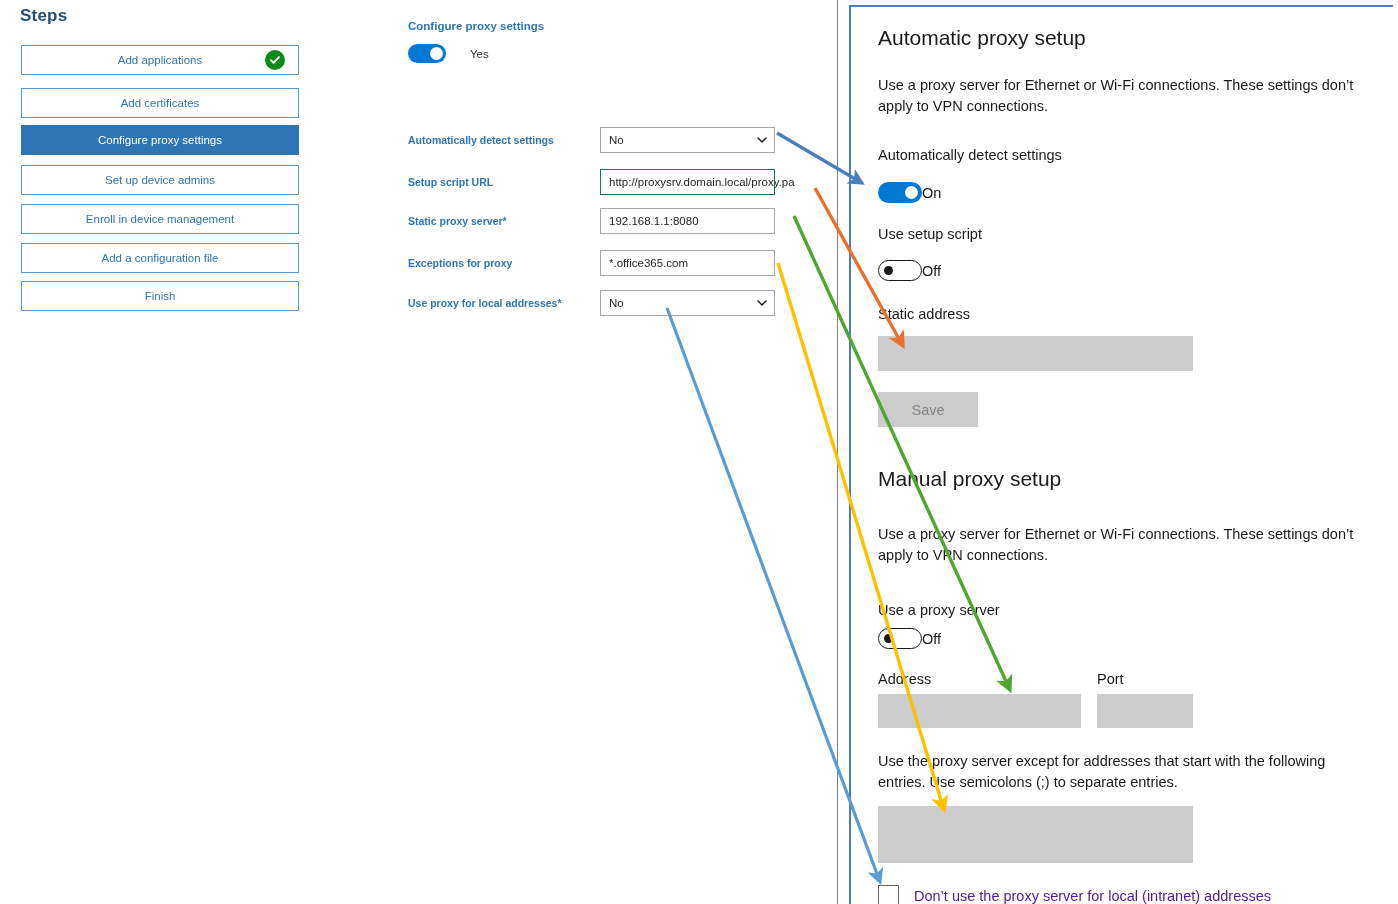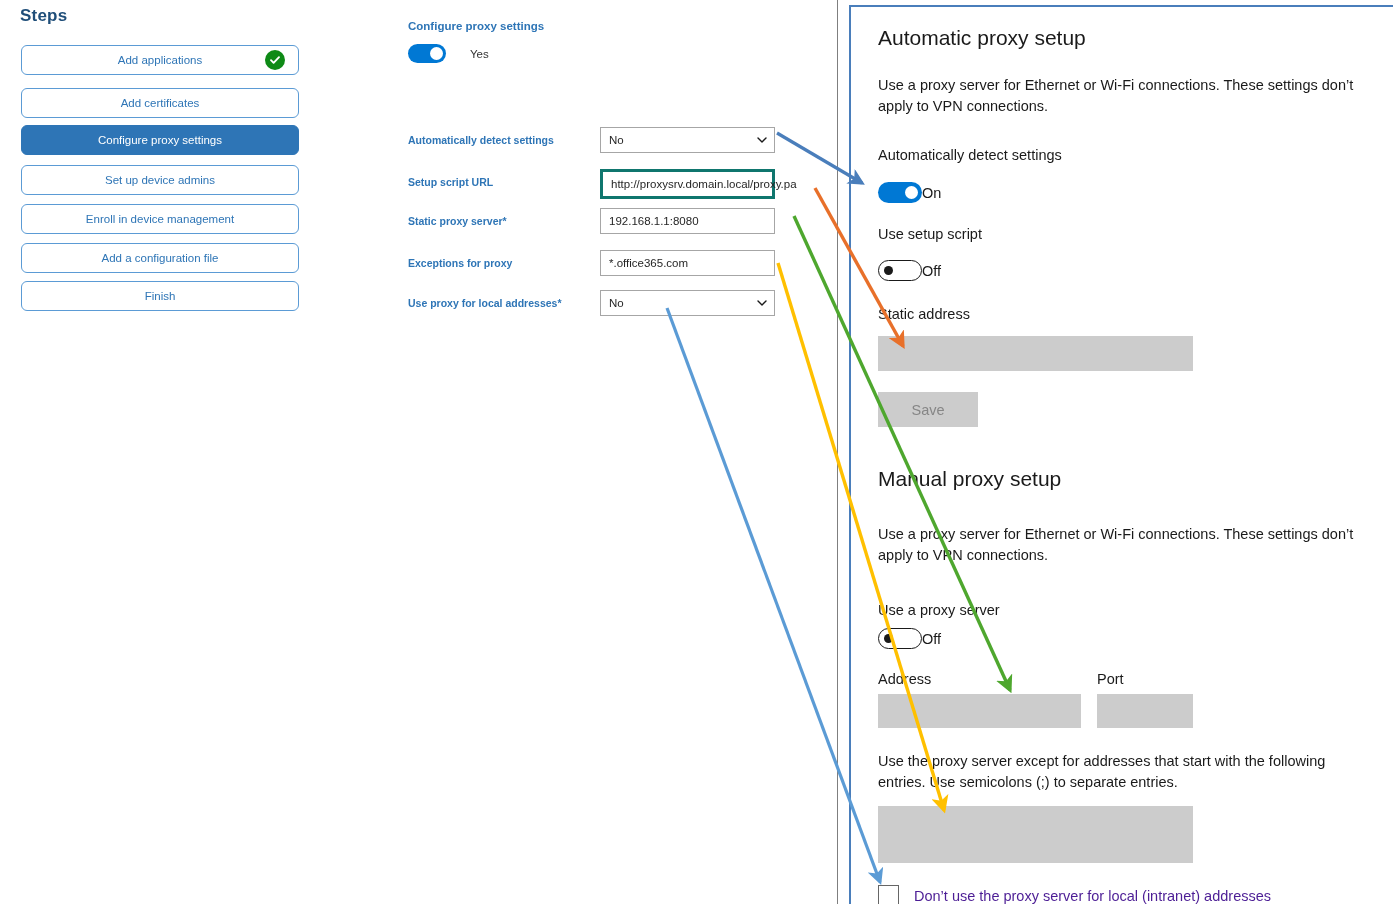--- a/index.html
+++ b/index.html
@@ -13,21 +13,21 @@
   .root{position:absolute;inset:0;}
 
   
   #steps-panel{position:absolute;left:0;top:0;width:330px;height:904px;}
   #steps-title{
     position:absolute;left:20px;top:6px;
     font-size:17px;font-weight:bold;color:#1F4E79;letter-spacing:.2px;
   }
   .step-btn{
     position:absolute;left:21px;width:278px;height:30px;
-    border:1px solid #5B9BD5;border-radius:6px;background:#ffffff;
+    border:1px solid #5B9BD5;border-radius:0;background:#ffffff;
     color:#2E75B6;font-size:11.5px;
     display:flex;align-items:center;justify-content:center;
     box-sizing:border-box;
   }
   .step-btn.active{background:#2E75B6;border-color:#2E75B6;color:#ffffff;}
   .step-check{
     position:absolute;right:13px;top:50%;transform:translateY(-50%);
     width:20px;height:20px;border-radius:50%;background:#0E8A16;
     display:flex;align-items:center;justify-content:center;
   }
@@ -54,21 +54,21 @@
     position:absolute;left:78px;
     font-size:10.5px;font-weight:bold;color:#2E75B6;white-space:nowrap;
   }
   .f-label .req{font-weight:bold;}
   .f-ctl{
     position:absolute;left:270px;width:175px;height:23px;
     border:1px solid #A6A6A6;background:#ffffff;box-sizing:border-box;
     font-size:11.5px;color:#262626;
     display:flex;align-items:center;padding:12px 8px;
   }
-  .f-ctl.focused{border:3px solid #0f766e;}
+  .f-ctl.focused{border:1px solid #0f766e;}
   .f-ctl.select{padding-right:22px;}
   .caret{
     position:absolute;right:7px;top:50%;transform:translateY(-50%);
     width:10px;height:6px;
   }
 
   
   #rule-gray{position:absolute;left:837px;top:0;width:1px;height:904px;background:#7F7F7F;}
 
   

